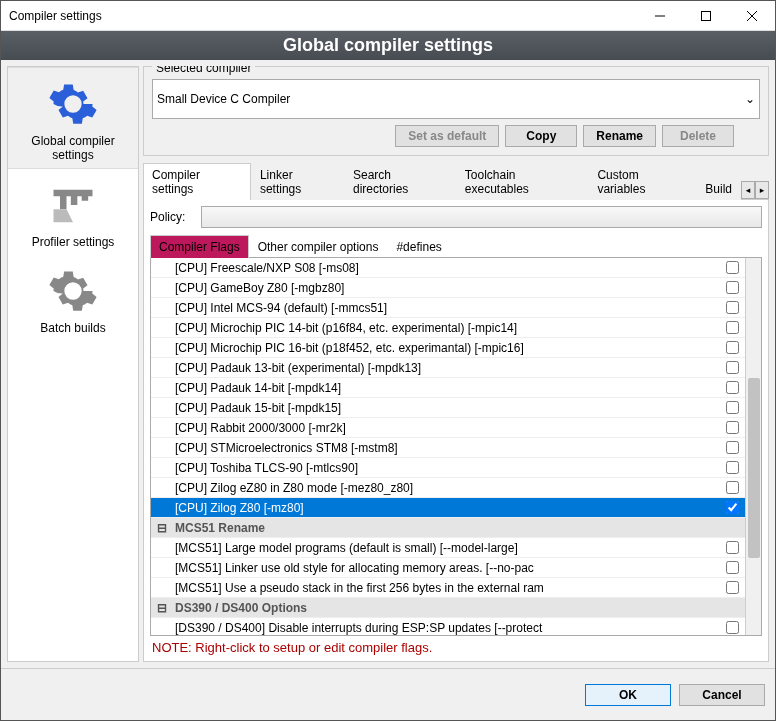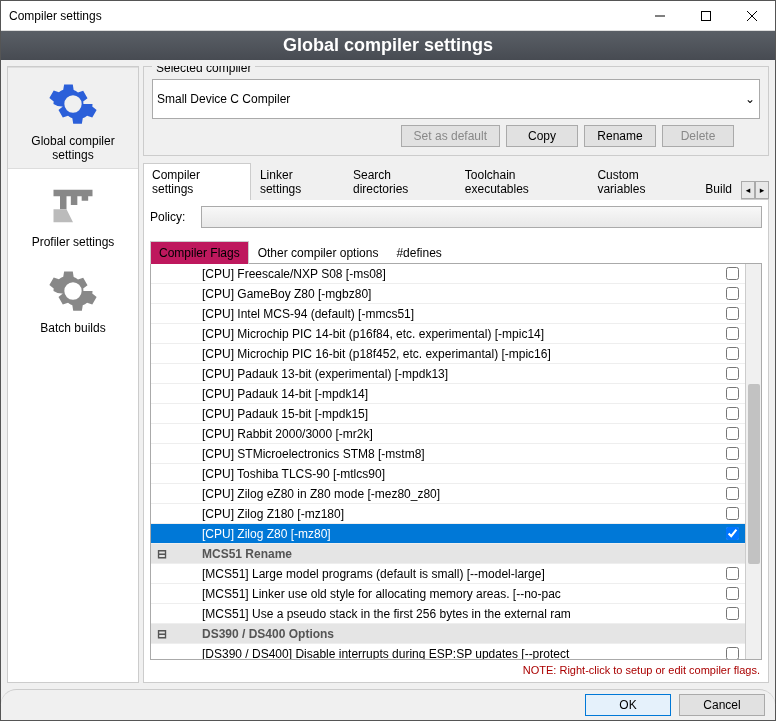--- a/index.html
+++ b/index.html
@@ -13,47 +13,47 @@
 .sidebar { width: 132px; background: #fff; border: 1px solid #ccc; display: flex; flex-direction: column; align-items: center; }
 .sbitem { width: 100%; text-align: center; padding: 8px 2px 6px; cursor: pointer; }
 .sbitem.sel { background: #f0f0f0; border-top: 1px solid #ddd; border-bottom: 1px solid #ddd; }
 .sbicon { width: 60px; height: 56px; margin: 0 auto 2px; display: flex; align-items: center; justify-content: center; }
 .main { flex: 1; background: #f0f0f0; display: flex; flex-direction: column; overflow: hidden; }
 .group { border: 1px solid #ccc; margin: 0 0 6px; padding: 6px 8px 8px; background: #f0f0f0; }
 .glabel { position: relative; top: -12px; background: #f0f0f0; padding: 0 4px; display: inline-block; }
 .gbody { margin-top: -8px; }
 .sel-compiler { width: 100%; height: 40px; border: 1px solid #aaa; background: #fff; padding: 2px 4px; display: flex; align-items: center; justify-content: space-between; }
 .btnrow { display: flex; gap: 6px; margin-top: 6px; justify-content: flex-end; }
-.btn { border: 1px solid #aaa; background: #e1e1e1; padding: 3px 12px; min-width: 72px; text-align: center; cursor: pointer; }
+.btn { border: 1px solid #aaa; background: #e1e1e1; padding: 3px 12px; min-width: 72px; text-align: center; cursor: pointer; font-weight: bold; }
 .btn.dis { color: #888; cursor: default; }
 .btn.blue { border-color: #0078d7; background: #e5f1fb; }
 .tabs { display: flex; border-bottom: 1px solid #ccc; align-items: flex-end; }
 .tab { padding: 4px 8px; border: 1px solid transparent; border-bottom: none; cursor: pointer; position: relative; top: 1px; background: #f0f0f0; }
 .tab.act { background: #fff; border-color: #ccc; }
 .tabarrows { margin-left: auto; display: flex; }
 .tabarrow { width: 14px; height: 18px; border: 1px solid #aaa; background: #e8e8e8; display: flex; align-items: center; justify-content: center; font-size: 9px; cursor: pointer; }
 .tabpanel { background: #fff; border: 1px solid #ccc; border-top: none; padding: 6px; flex: 1; display: flex; flex-direction: column; overflow: hidden; }
-.policy { display: flex; align-items: center; gap: 16px; margin-bottom: 12px; }
+.policy { display: flex; align-items: center; gap: 16px; margin-bottom: 6px; }
 .policy .dd { flex: 1; height: 22px; border: 1px solid #aaa; background: linear-gradient(#f8f8f8,#e8e8e8); }
 .subtabs { display: flex; border-bottom: 1px solid #ccc; }
 .subtab { padding: 4px 8px; border: 1px solid transparent; border-bottom: none; cursor: pointer; position: relative; top: 1px; }
 .subtab.act { background: #be185d; border-color: #ccc; }
 .flagswrap { border: 1px solid #aaa; flex: 1; display: flex; overflow: hidden; margin-top: -1px; }
 .tree { flex: 1; overflow: hidden; position: relative; }
-.row { display: flex; align-items: center; height: 20px; border-bottom: 1px solid #eee; padding-left: 6px; gap: 27px; }
+.row { display: flex; align-items: center; height: 20px; border-bottom: 1px solid #eee; padding-left: 6px; }
 .row .gut { width: 14px; color: #555; }
 .row .lbl { flex: 1; white-space: nowrap; overflow: hidden; text-overflow: clip; padding-left: 4px; }
 .row .cb { width: 26px; display: flex; justify-content: center; }
 .row.cat { background: #e5e5e5; font-weight: bold; color: #555; }
 .row.cat .gut { cursor: pointer; }
 .row.sel { background: #0078d7; color: #fff; }
 .sbar { width: 16px; background: #f0f0f0; border-left: 1px solid #ccc; position: relative; }
 .thumb { position: absolute; top: 120px; left: 2px; width: 12px; height: 180px; background: #c2c2c2; border-radius: 2px; }
-.note { color: #a00; padding: 4px 2px 0; font-size: 11px; text-align: right; }
-.footer { height: 31px; border-top: 1px solid #ccc; display: flex; align-items: center; justify-content: flex-end; gap: 8px; padding: 0 10px; background: #f0f0f0; border-radius: 20px; }
+.note { color: #a00; padding: 4px 2px 0; font-size: 13px; }
+.footer { height: 52px; border-top: 1px solid #ccc; display: flex; align-items: center; justify-content: flex-end; gap: 8px; padding: 0 10px; background: #f0f0f0; }
 input[type=checkbox] { margin: 0; width: 13px; height: 13px; }
 </style>
 </head>
 <body>
 <div class="window">
 
 <div class="titlebar">
   <span class="title">Compiler settings</span>
   <div class="ctl">
         <svg width="10" height="10">
@@ -226,27 +226,20 @@
                   <input type="checkbox" style="">
                 </span>
               </div>
               <div class="row">
                 <span class="gut"></span>
                 <span class="lbl">[CPU] Zilog eZ80 in Z80 mode  [-mez80_z80]</span>
                 <span class="cb">
                   <input type="checkbox" style="">
                 </span>
               </div>
-              <div class="row">
-                <span class="gut"></span>
-                <span class="lbl">[CPU] Zilog Z180  [-mz180]</span>
-                <span class="cb">
-                  <input type="checkbox" style="">
-                </span>
-              </div>
               <div class="row sel">
                 <span class="gut"></span>
                 <span class="lbl">[CPU] Zilog Z80  [-mz80]</span>
                 <span class="cb">
                   <input type="checkbox" checked="" style="">
                 </span>
               </div>
               <div class="row cat">
                 <span class="gut">⊟</span>
                 <span class="lbl">MCS51 Rename</span>

